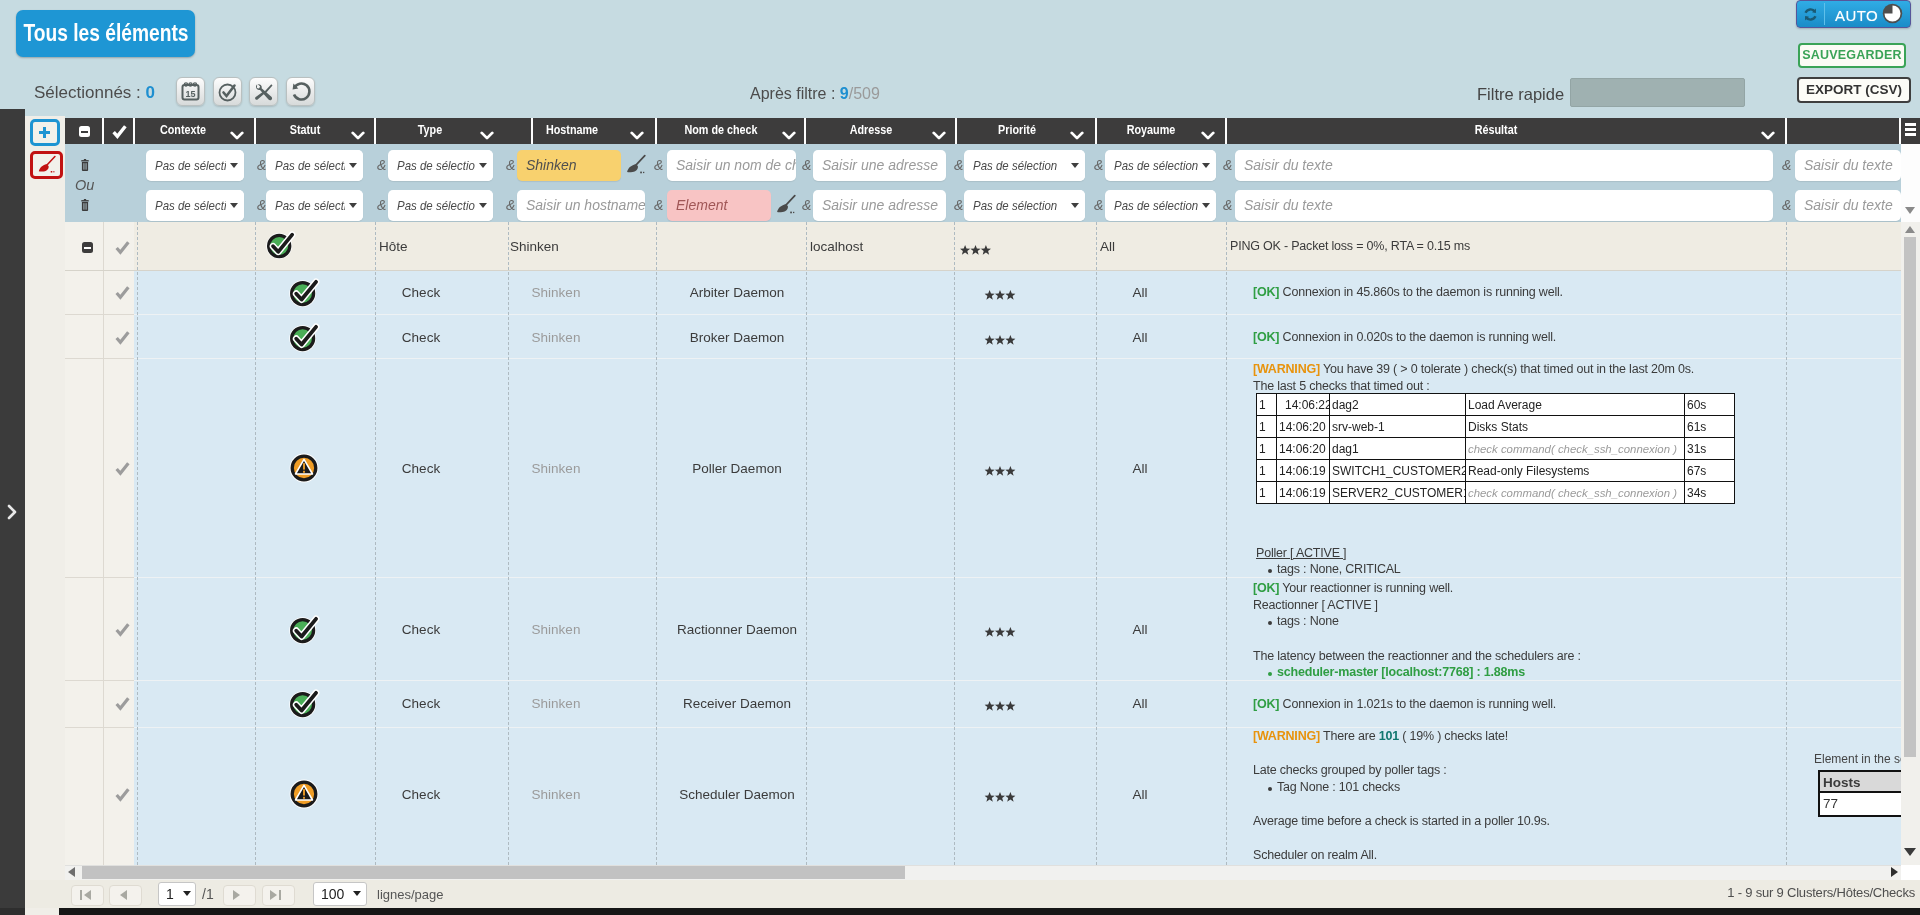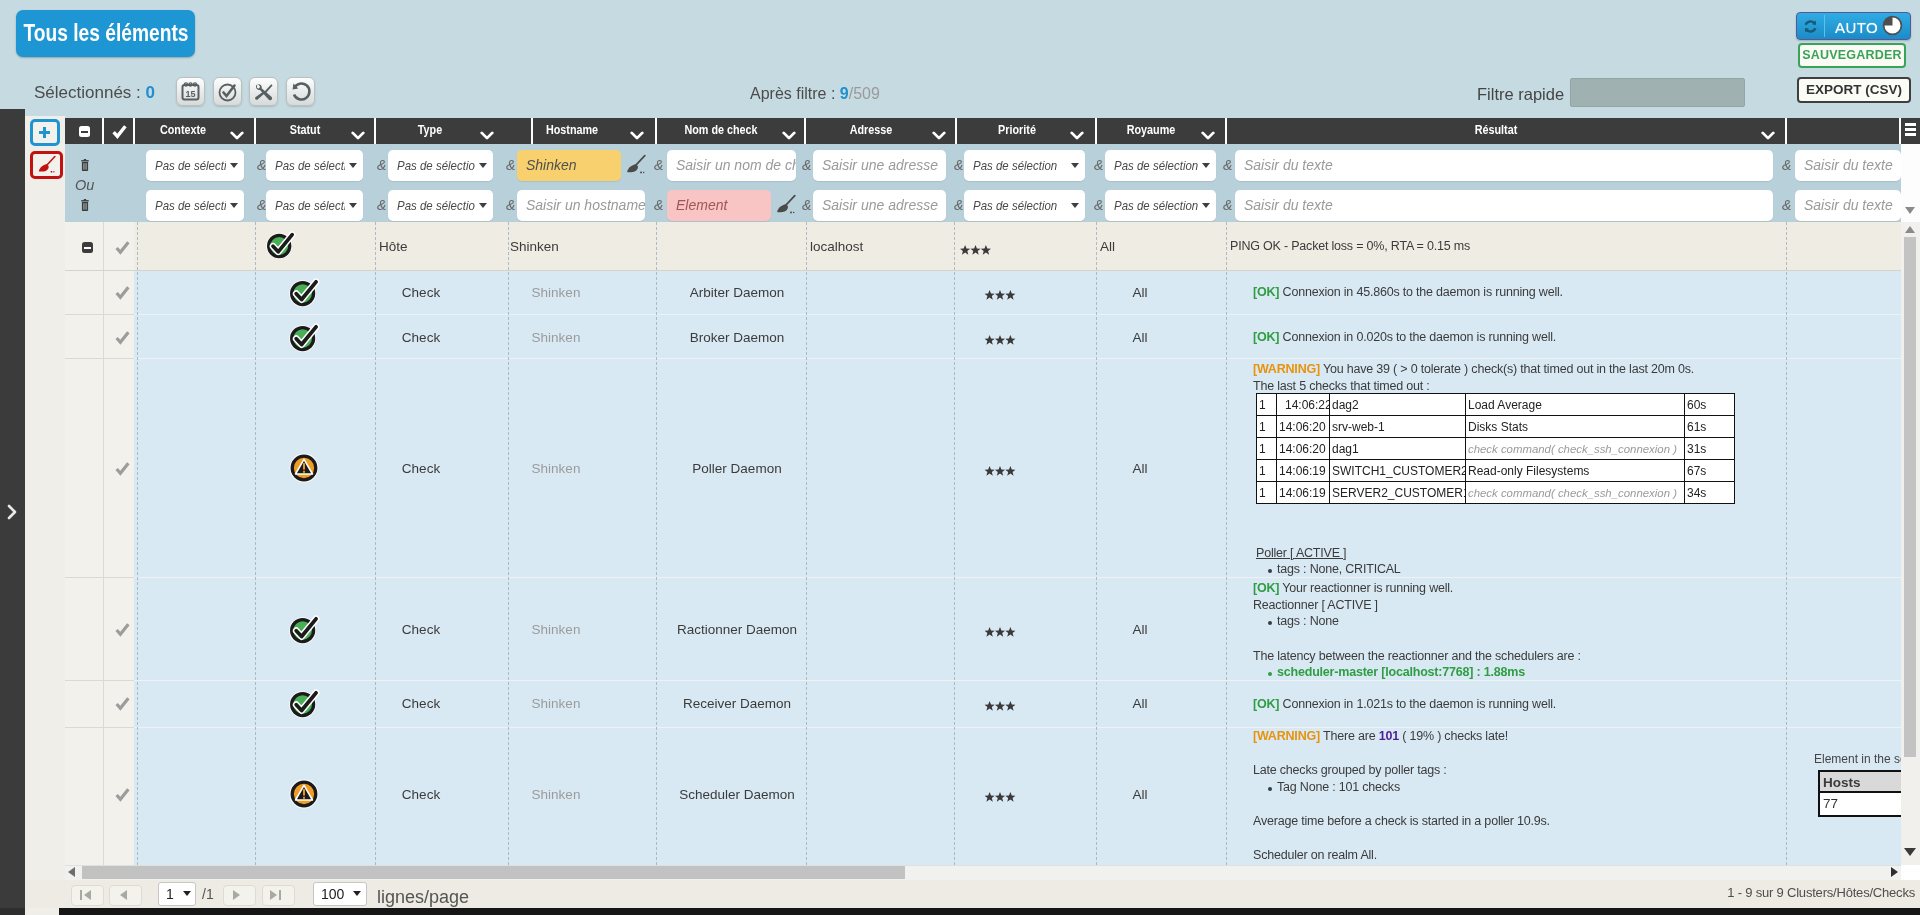--- a/index.html
+++ b/index.html
@@ -51,21 +51,21 @@
   </div>
 <div class="a" style="left:286px;top:77px;width:29px;height:29px;background:linear-gradient(180deg,#fdfdfd,#d7dada);border:1px solid #b9c0c0;border-radius:6px;box-shadow:0 1px 2px rgba(0,0,0,0.15);display:flex;align-items:center;justify-content:center;">
     <svg width="21" height="21" viewBox="0 0 21 21">
 <path d="M4.2 7.0 A 8 8 0 1 1 4.0 13.5" fill="none" stroke="#566060" stroke-width="2.6"></path>
 <path d="M8.3 7.6 L2.6 8.5 L3.4 2.6 Z" fill="#566060"></path>
 </svg>
   </div>
 <div class="a nw" style="left:750px;top:85px;font-size:16px;color:#4c4c4c;">Après filtre : <span style="color:#1e8fd0;font-weight:bold;">9</span><span style="color:#9a9a9a;">/509</span></div>
 <div class="a nw" style="left:1477px;top:85px;font-size:16.5px;color:#454545;">Filtre rapide</div>
 <div class="a" style="left:1570px;top:78px;width:175px;height:29px;background:#9fb1b1;border:1px solid #93a5a5;border-radius:2px;"></div>
-<div class="a" style="left:1796px;top:12px;width:115px;height:28px;border-radius:4px;border:1px solid #56569a;background:linear-gradient(180deg,#30ace5,#1a8cc8);box-shadow:0 1px 2px rgba(0,0,0,0.2);">
+<div class="a" style="left:1796px;top:0;width:115px;height:28px;border-radius:4px;border:1px solid #56569a;background:linear-gradient(180deg,#30ace5,#1a8cc8);box-shadow:0 1px 2px rgba(0,0,0,0.2);">
     <div class="a" style="left:6px;top:6px;"><svg width="15" height="15" viewBox="0 0 19 19">
 <path d="M3.2 7.3 A 7 7 0 0 1 15.3 6.0" fill="none" stroke="#1a5a74" stroke-width="3"></path>
 <path d="M16.4 2.0 L16.4 7.6 L11.4 6.5 Z" fill="#1a5a74"></path>
 <path d="M15.8 11.7 A 7 7 0 0 1 3.7 13.0" fill="none" stroke="#1a5a74" stroke-width="3"></path>
 <path d="M2.6 17.0 L2.6 11.4 L7.6 12.5 Z" fill="#1a5a74"></path>
 </svg></div>
     <div class="a" style="left:27px;top:2px;width:1px;height:22px;background:#5fc0ea;"></div>
     <div class="a" style="left:38px;top:6px;font-size:15px;color:#fff;letter-spacing:0.4px;text-shadow:0 0 1px rgba(255,255,255,0.6);">AUTO</div>
     <div class="a" style="left:85px;top:2px;"><svg width="21" height="21" viewBox="0 0 22 22">
 <circle cx="11" cy="11" r="10.2" fill="#4e4e4e"></circle>
@@ -461,21 +461,21 @@
 <div class="res" style="left:1256px;top:546px;text-decoration:underline;">Poller [ ACTIVE ]</div>
 <div class="blt" style="left:1268px;top:569px;"></div>
 <div class="res" style="left:1277px;top:562px;">tags : None, CRITICAL</div>
 <div class="res" style="left:1253px;top:581px;"><span class="ok">[OK]</span> Your reactionner is running well.</div>
 <div class="res" style="left:1253px;top:598px;">Reactionner [ ACTIVE ]</div>
 <div class="blt" style="left:1268px;top:621px;"></div>
 <div class="res" style="left:1277px;top:614px;">tags : None</div>
 <div class="res" style="left:1253px;top:649px;">The latency between the reactionner and the schedulers are :</div>
 <div class="blt" style="left:1268px;top:672px;background:#2f9e43;"></div>
 <div class="res" style="left:1277px;top:665px;color:#2f9e43;font-weight:bold;">scheduler-master [localhost:7768] : 1.88ms</div>
-<div class="res" style="left:1253px;top:729px;"><span class="warn">[WARNING]</span> There are <span style="color:#4c1d95;font-weight:bold;">101</span> ( 19% ) checks late!</div>
+<div class="res" style="left:1253px;top:729px;"><span class="warn">[WARNING]</span> There are <span style="color:#0f766e;font-weight:bold;">101</span> ( 19% ) checks late!</div>
 <div class="res" style="left:1253px;top:763px;">Late checks grouped by poller tags :</div>
 <div class="blt" style="left:1268px;top:787px;"></div>
 <div class="res" style="left:1277px;top:780px;">Tag None : 101 checks</div>
 <div class="res" style="left:1253px;top:814px;">Average time before a check is started in a poller 10.9s.</div>
 <div class="res" style="left:1253px;top:848px;">Scheduler on realm All.</div>
 <div class="a" style="left:1810px;top:752px;width:91px;height:70px;overflow:hidden;">
     <div class="a nw" style="left:4px;top:0;font-size:12px;color:#444;">Element in the sc</div>
     <div class="a" style="left:8px;top:18px;width:120px;border:2px solid #111;background:#fff;font-size:13.5px;">
       <div style="background:#d9d9d9;font-weight:bold;height:21px;line-height:21px;padding-left:3px;border-bottom:2px solid #111;">Hosts</div>
       <div style="height:22px;line-height:22px;padding-left:3px;color:#333;">77</div>
@@ -501,15 +501,15 @@
 <div class="a" style="left:158px;top:882px;width:38px;height:24px;background:#fff;border:1px solid #c6c6c6;border-radius:3px;font-size:14px;color:#222;line-height:22px;padding-left:7px;">1</div>
 <div class="a" style="left:183px;top:891px;width:0;height:0;border-left:4px solid transparent;border-right:4px solid transparent;border-top:5px solid #222;"></div>
 <div class="a" style="left:202px;top:886px;font-size:14px;color:#555;">/1</div>
 <div class="pgbtn" style="left:223px;top:885px;"></div>
 <div class="a" style="left:233px;top:890px;width:0;height:0;border-top:5px solid transparent;border-bottom:5px solid transparent;border-left:7px solid #a9a9a2;"></div>
 <div class="pgbtn" style="left:262px;top:885px;"></div>
 <div class="a" style="left:270px;top:890px;width:0;height:0;border-top:5px solid transparent;border-bottom:5px solid transparent;border-left:7px solid #a9a9a2;"></div>
 <div class="a" style="left:279px;top:890px;width:2px;height:10px;background:#a9a9a2;"></div>
 <div class="a" style="left:313px;top:882px;width:54px;height:24px;background:#fff;border:1px solid #c6c6c6;border-radius:3px;font-size:14px;color:#222;line-height:22px;padding-left:7px;">100</div>
 <div class="a" style="left:353px;top:891px;width:0;height:0;border-left:4px solid transparent;border-right:4px solid transparent;border-top:5px solid #222;"></div>
-<div class="a" style="left:377px;top:887px;font-size:18px;color:#555;">lignes/page</div>
+<div class="a" style="left:377px;top:887px;font-size:13px;color:#555;">lignes/page</div>
 <div class="a nw" style="right:5px;top:885px;font-size:13px;letter-spacing:-0.2px;color:#4e4e4e;">1 - 9 sur 9 Clusters/Hôtes/Checks</div>
 <div class="a" style="left:59px;top:908px;width:1861px;height:7px;background:#161616;"></div>
 <div class="a" style="left:0;top:908px;width:25px;height:7px;background:#2e2e2e;"></div>
 </body></html>

